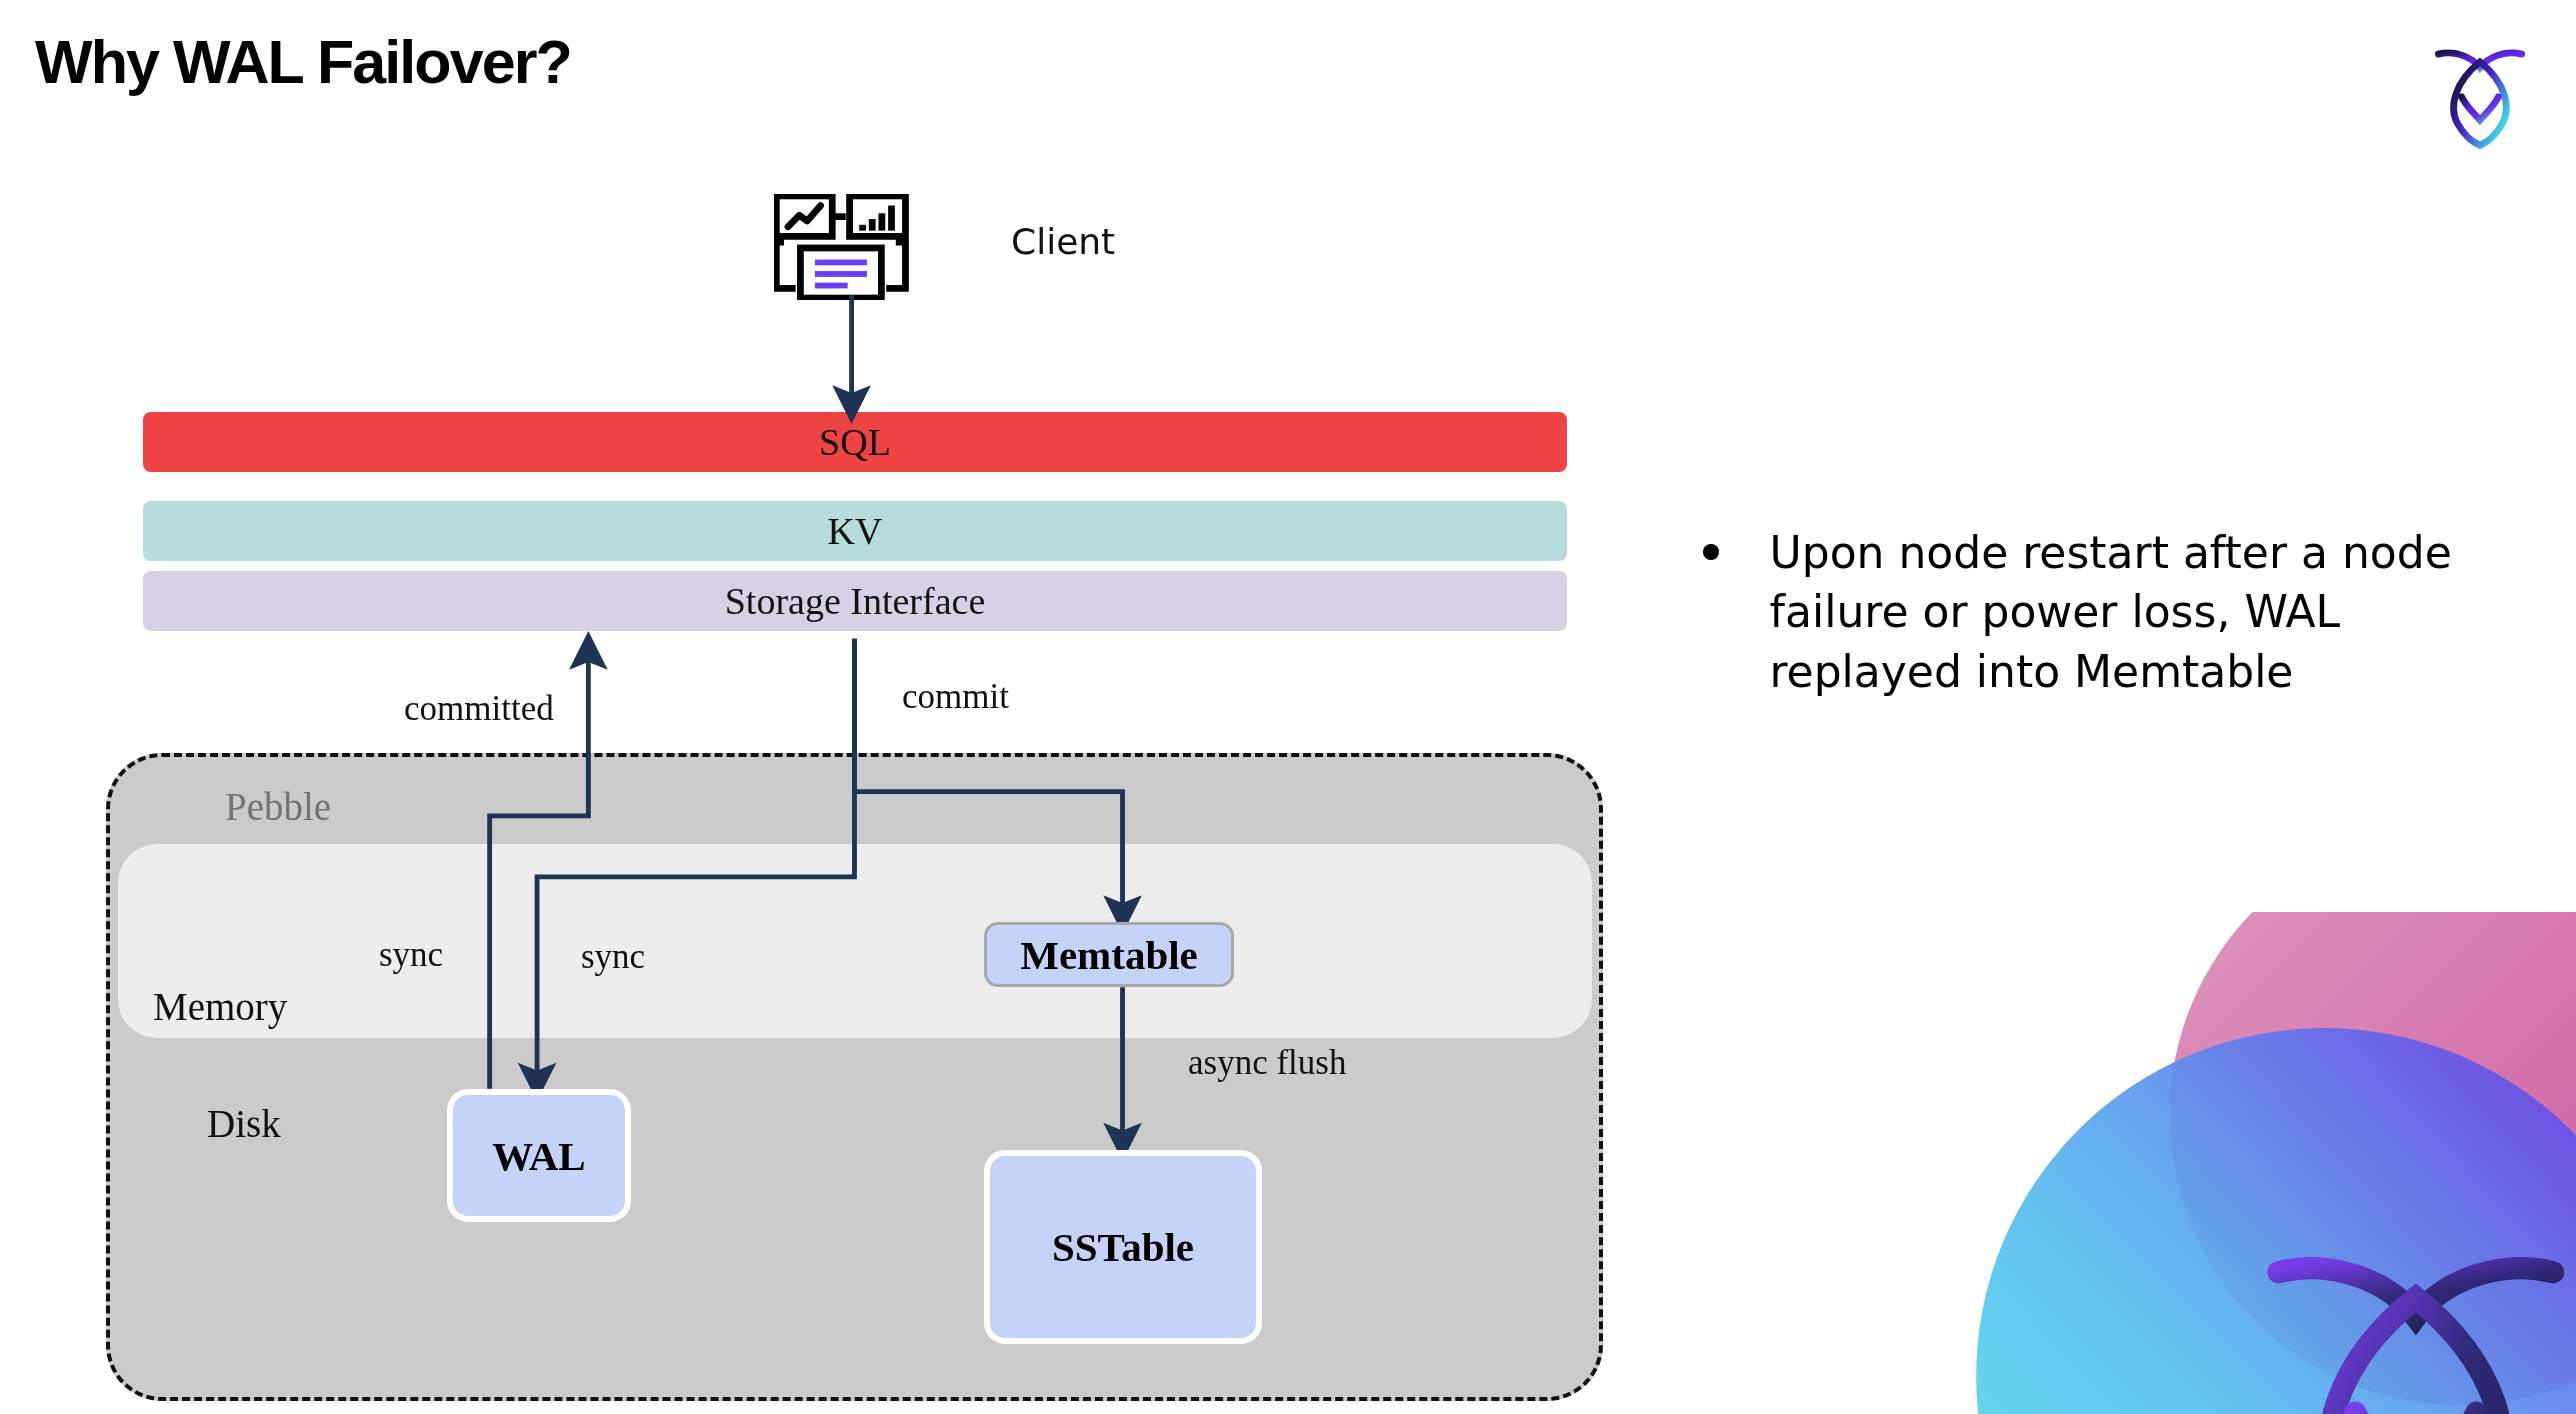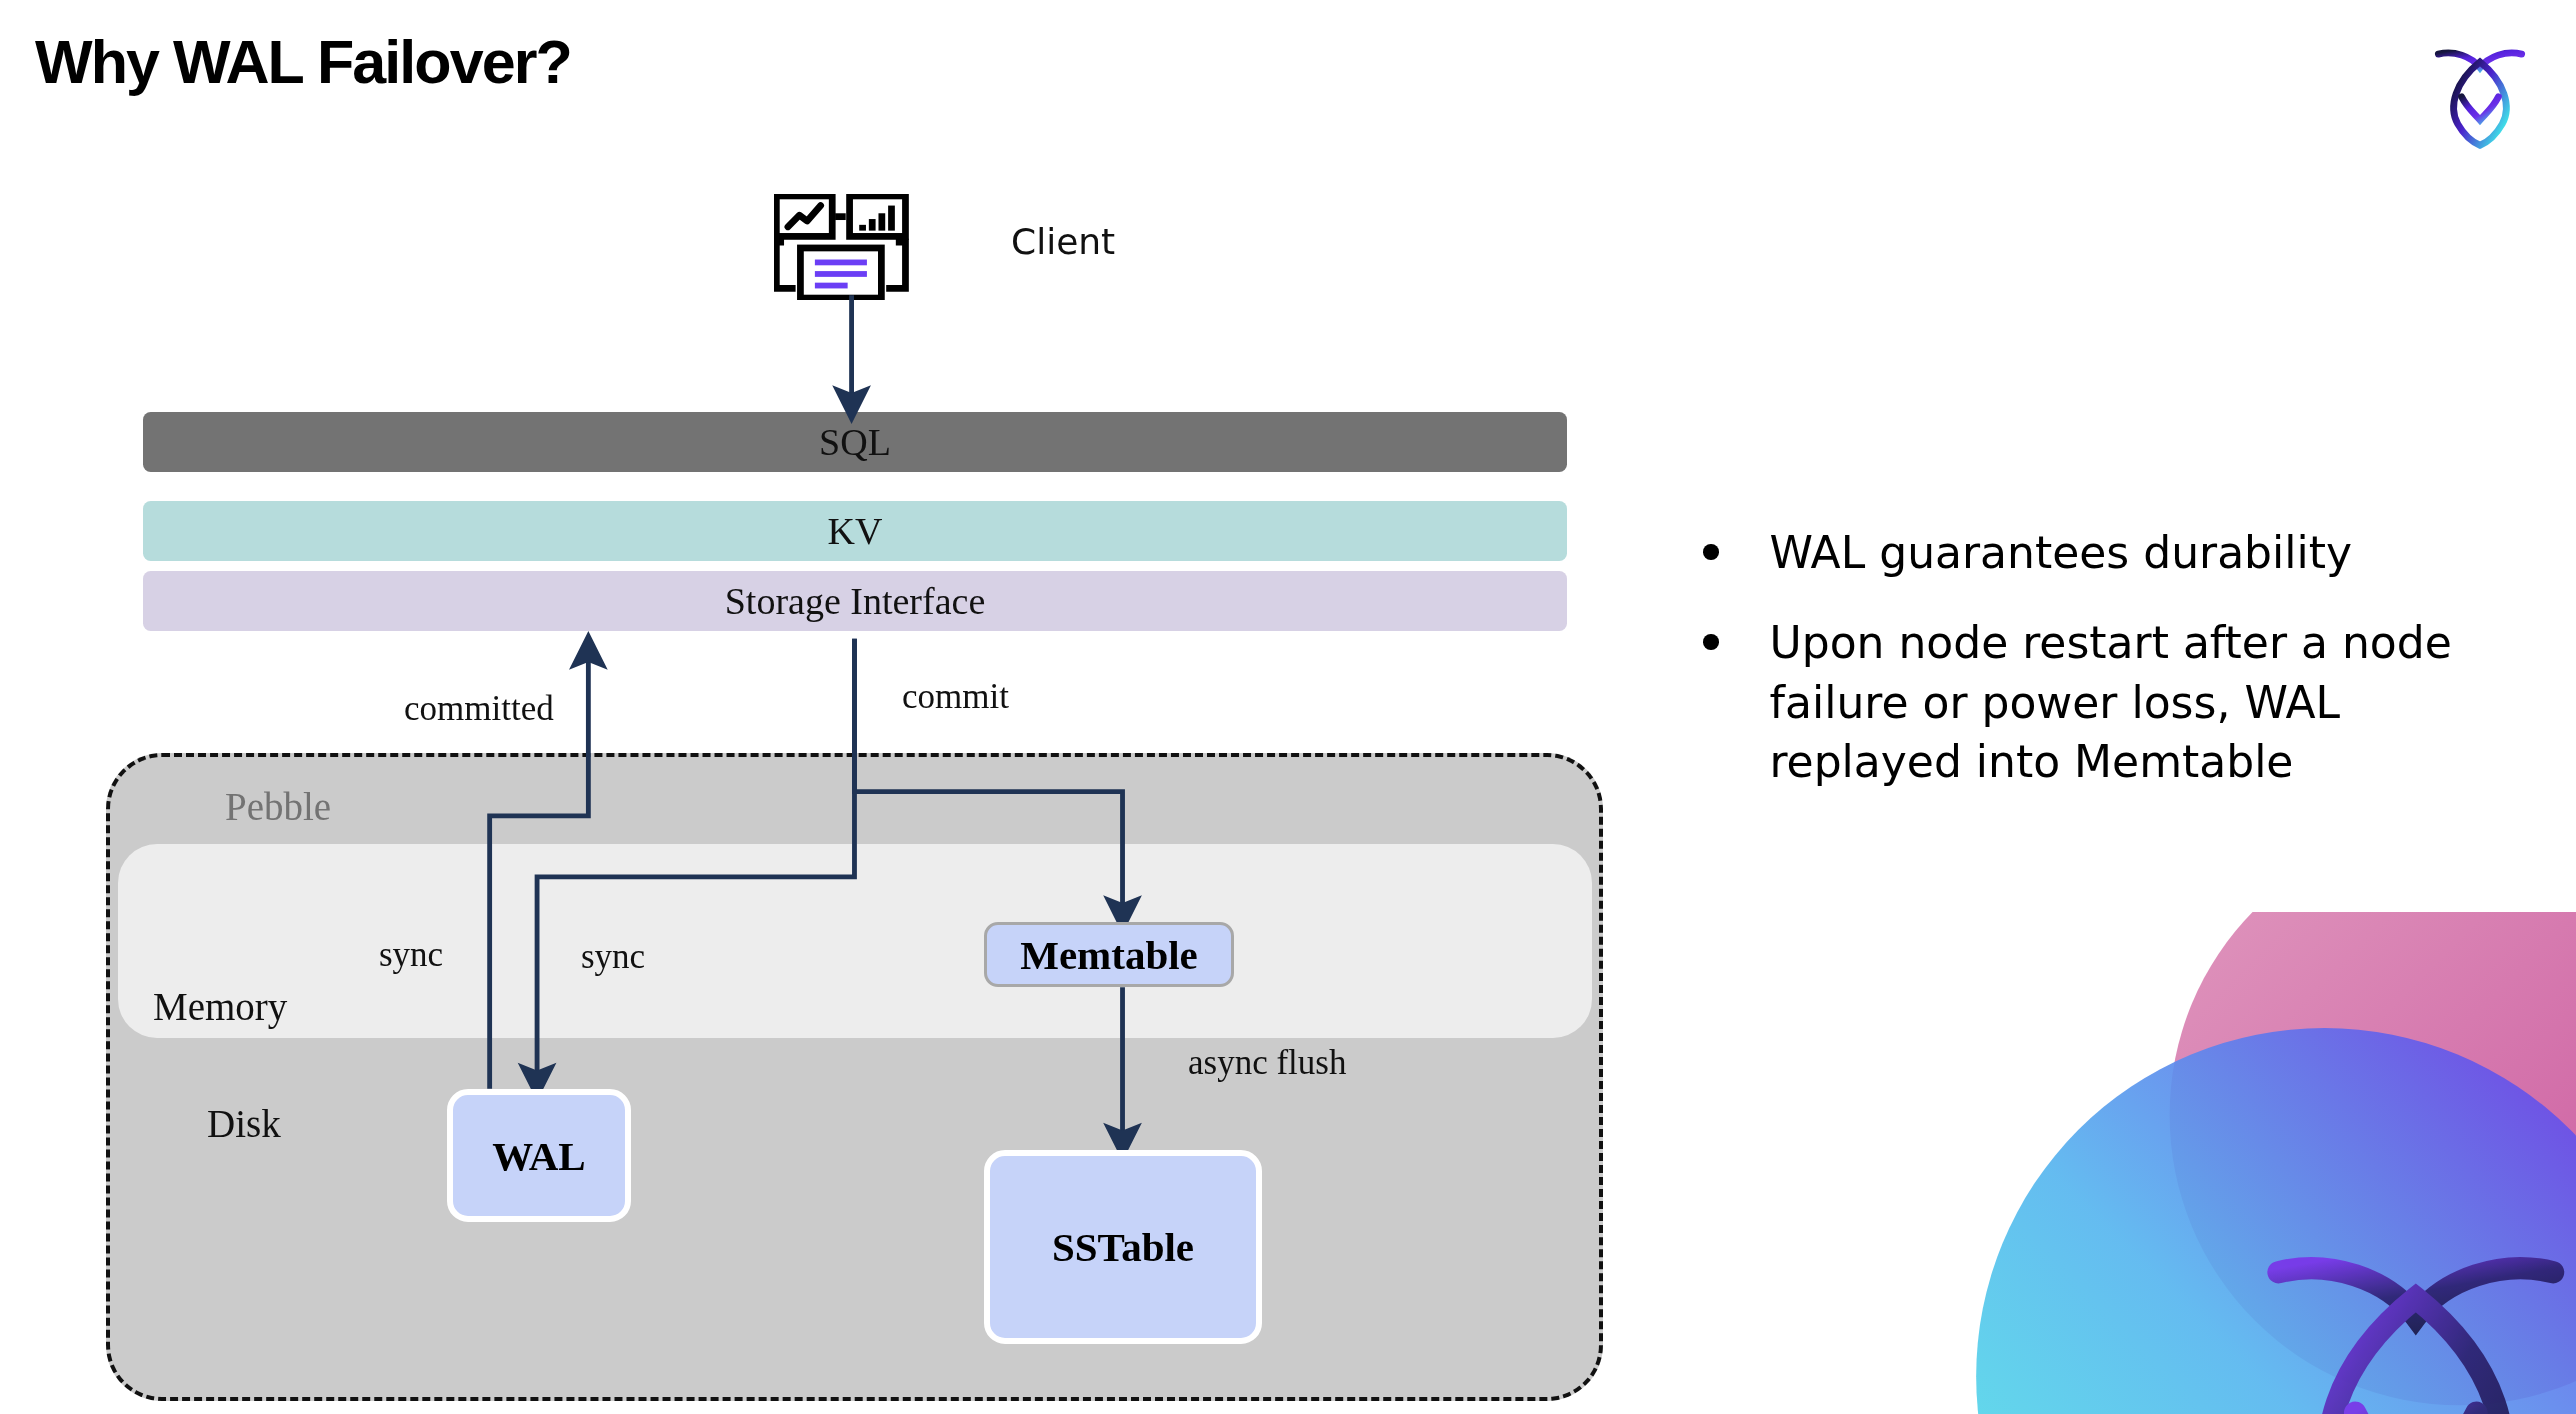--- a/index.html
+++ b/index.html
@@ -72,21 +72,21 @@
     width: 1424px;
     height: 60px;
     border-radius: 7.7px;
     display: flex;
     align-items: center;
     justify-content: center;
     font-family: "Liberation Serif", serif;
     font-size: 38px;
     color: #111111;
   }
-  #bar-sql { top: 412px; background: #737373; text-align: right; }
+  #bar-sql { top: 412px; background: #ef4444; text-align: right; }
   #bar-kv  { top: 501px; background: #b6dcdc; }
   #bar-storage { top: 571px; height: 60px; background: #d7d1e5; }
 
   
   #pebble-container {
     position: absolute;
     left: 106px;
     top: 753px;
     width: 1497px;
     height: 648px;
@@ -350,20 +350,16 @@
 <div class="node-box" id="node-wal">
   <span>WAL</span>
 </div>
 <div class="node-box" id="node-sstable">
   <span>SSTable</span>
 </div>
 
 <div id="bullet-list">
   <div class="bullet-row">
     <span class="bullet-dot"></span>
-    <span class="bullet-text">WAL guarantees durability</span>
-  </div>
-  <div class="bullet-row">
-    <span class="bullet-dot"></span>
     <span class="bullet-text">Upon node restart after a node failure or power loss, WAL replayed into Memtable</span>
   </div>
 </div>
 
 
 </body></html>

